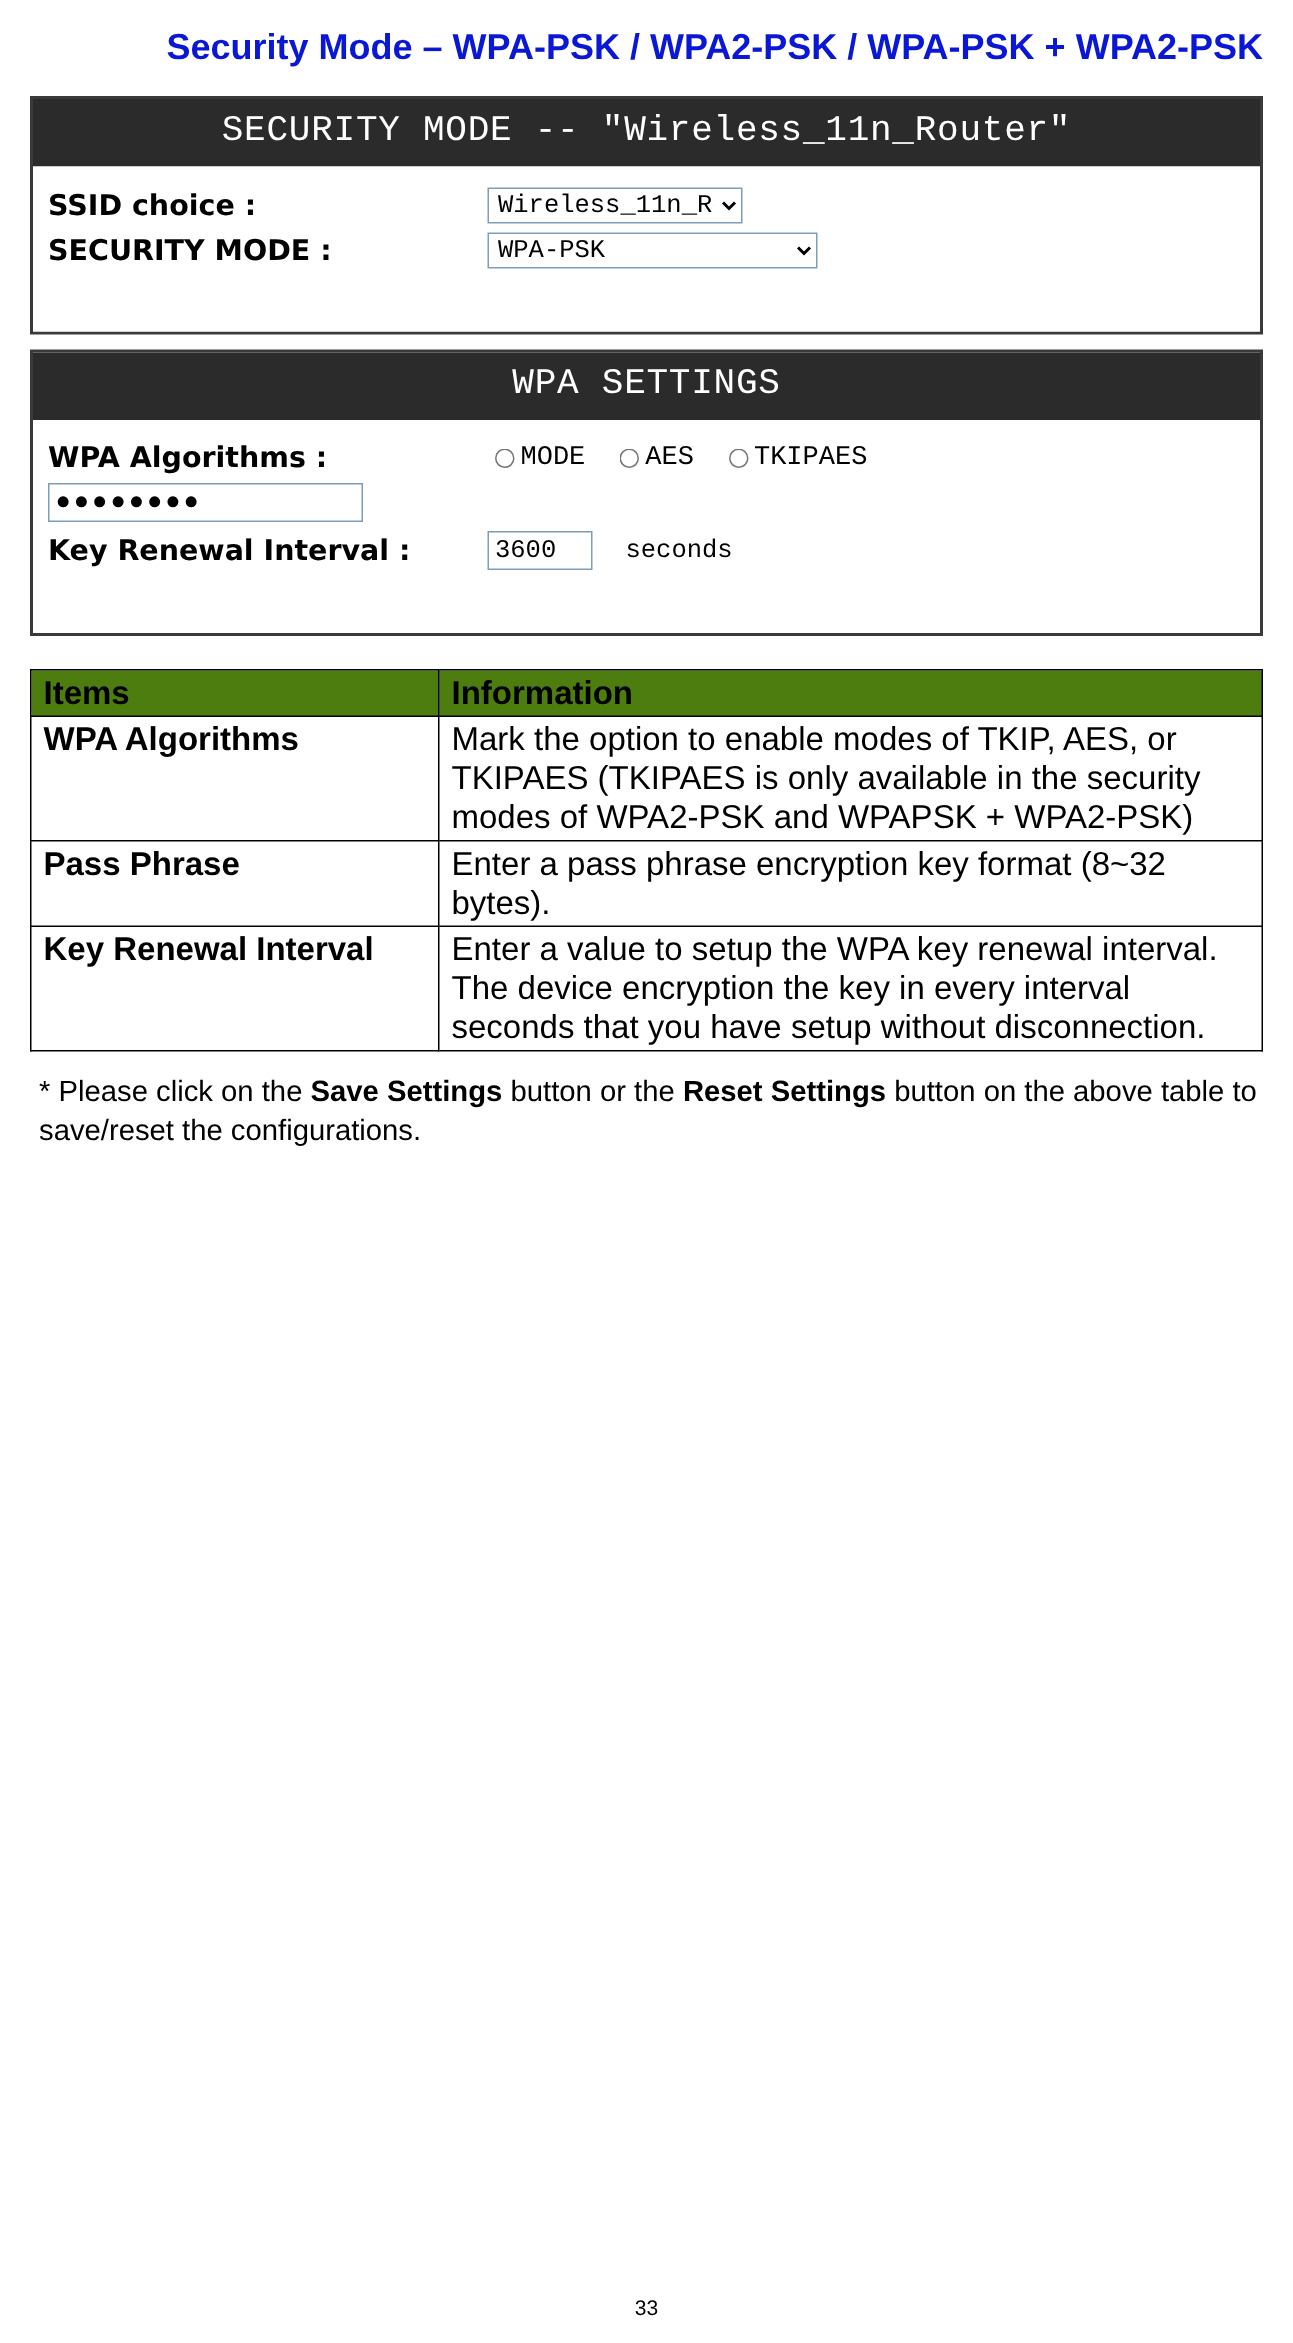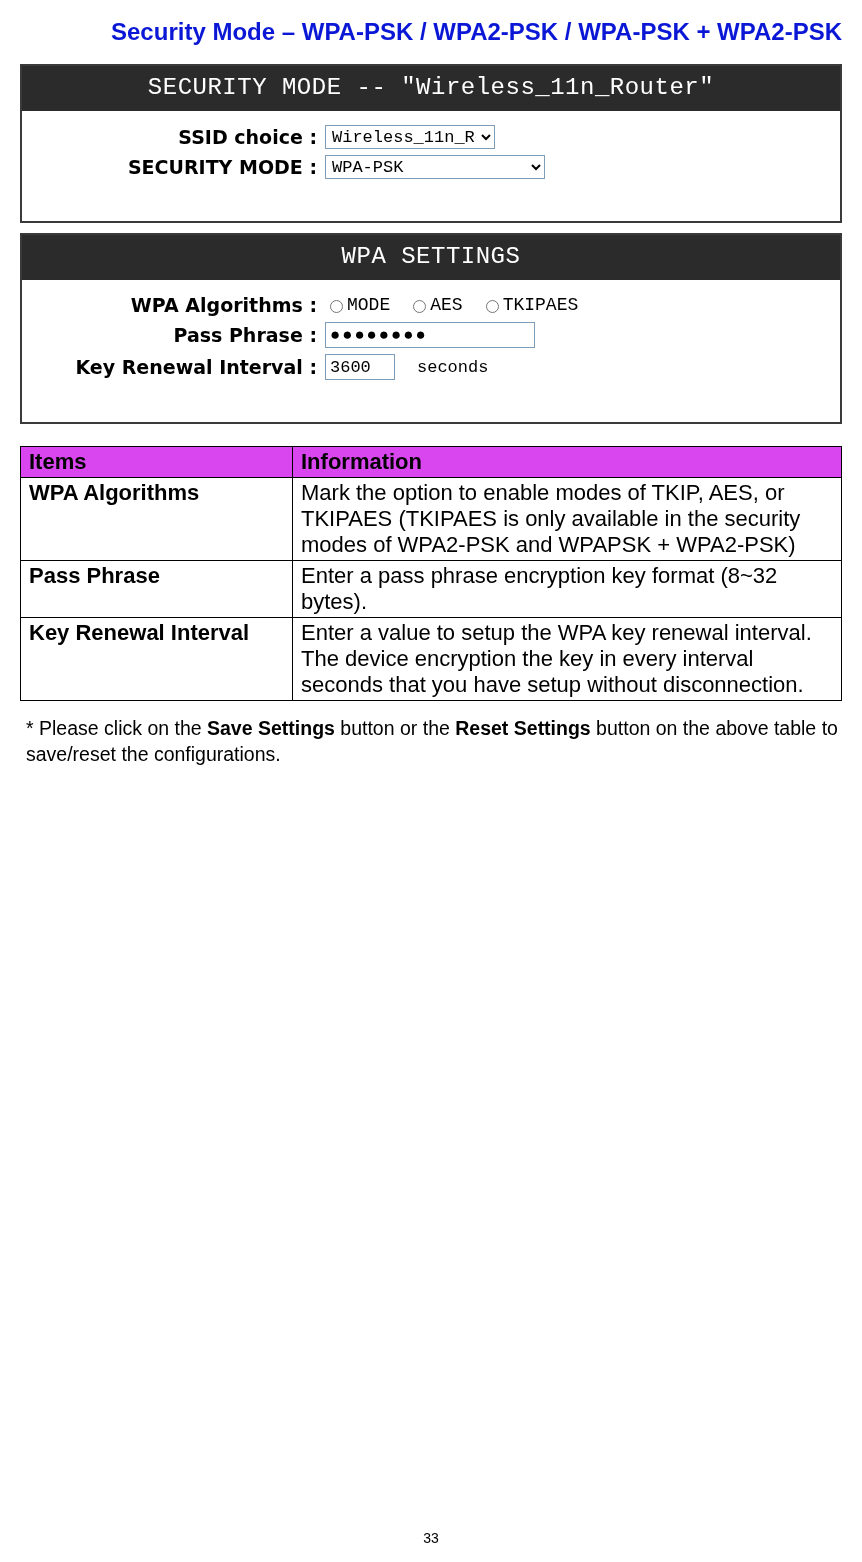--- a/index.html
+++ b/index.html
@@ -37,21 +37,20 @@
   .form-row {
     display: flex;
     align-items: center;
     margin-bottom: 6px;
     font-family: Verdana, "DejaVu Sans", Arial, sans-serif;
     font-size: 19px;
     font-weight: bold;
   }
   .form-label {
     width: 285px;
-    text-align: right;
     padding-right: 8px;
   }
   .form-control {
     font-weight: normal;
     display: flex;
     align-items: center;
     gap: 6px;
   }
   select {
     font-family: "Courier New", monospace;
@@ -96,21 +95,21 @@
     margin-top: 22px;
     font-size: 22px;
   }
   table.info td, table.info th {
     border: 1.5px solid #000;
     padding: 2px 8px 2px 8px;
     vertical-align: top;
     text-align: left;
   }
   table.info th {
-    background: #d946ef;
+    background: #4d7c0f;
     font-weight: bold;
   }
   .col-item { width: 255px; font-weight: bold; }
   .col-info { text-align: justify; margin-left: 31px; }
 
   .footnote {
     font-size: 19.5px;
     margin: 14px 0 0 6px;
     line-height: 1.35;
   }
@@ -156,21 +155,20 @@
   <div class="panel-body">
     <div class="form-row">
       <div class="form-label">WPA Algorithms :</div>
       <div class="form-control radiogrp">
         <label><input type="radio" name="algo" style=""><span>MODE</span></label>
         <label><input type="radio" name="algo" style=""><span>AES</span></label>
         <label><input type="radio" name="algo" style=""><span>TKIPAES</span></label>
       </div>
     </div>
     <div class="form-row">
-      <div class="form-label">Pass Phrase :</div>
       <div class="form-control">
         <input type="text" class="inp-pass" value="●●●●●●●●" style="">
       </div>
     </div>
     <div class="form-row">
       <div class="form-label">Key Renewal Interval :</div>
       <div class="form-control">
         <input type="text" class="inp-interval" value="3600" style="">
         <span class="secs">seconds</span>
       </div>

